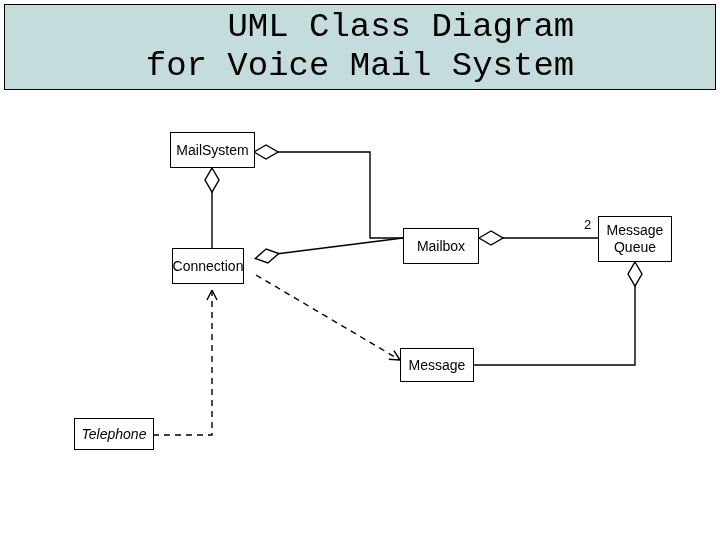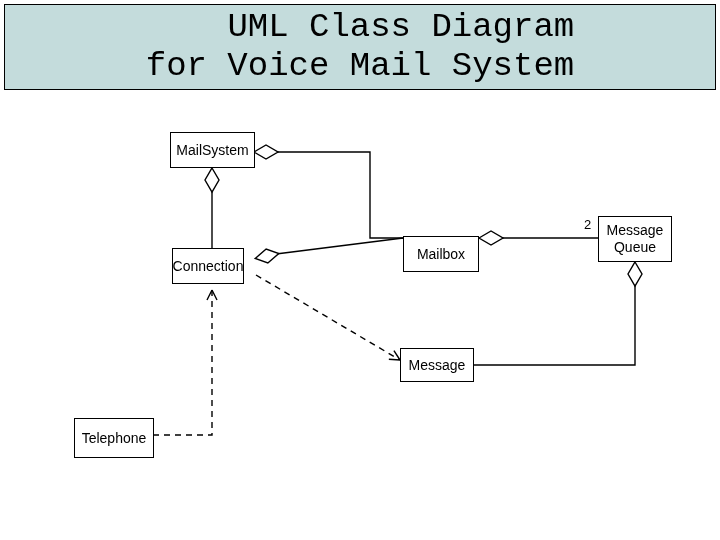--- a/index.html
+++ b/index.html
@@ -99,24 +99,24 @@
     <path d="M635,282 L635,365 L474,365" stroke="#000" stroke-width="1.4" fill="none"></path>
     <path d="M635,262 L642,274 L635,286 L628,274 Z" fill="#fff" stroke="#000" stroke-width="1.4"></path>
 
     <path d="M153,435 L212,435 L212,290" stroke="#000" stroke-width="1.4" fill="none" stroke-dasharray="6,5" marker-end="url(#openArrow)"></path>
   </svg>
 
   <div class="class-box" style="left:170px; top:132px; width:85px; height:36px;">MailSystem</div>
 
   <div class="class-box" style="left:172px; top:248px; width:72px; height:36px;">Connection</div>
 
-  <div class="class-box" style="left:403px; top:236px; width:76px; height:36px;">Mailbox</div>
+  <div class="class-box" style="left:403px; top:228px; width:76px; height:36px;">Mailbox</div>
 
   <div class="class-box" style="left:598px; top:216px; width:74px; height:46px; white-space:pre-line;">Message
 Queue</div>
 
   <div class="class-box" style="left:400px; top:348px; width:74px; height:34px;">Message</div>
 
-  <div class="class-box" style="left:74px; top:418px; width:80px; height:40px;">Telephone</div>
+  <div class="class-box" style="left:74px; top:418px; width:80px; height:32px;font-style:italic;">Telephone</div>
 
   <div class="mult-label" style="left:584px; top:217px;">2</div>
 
 </div>
 
 </body></html>

